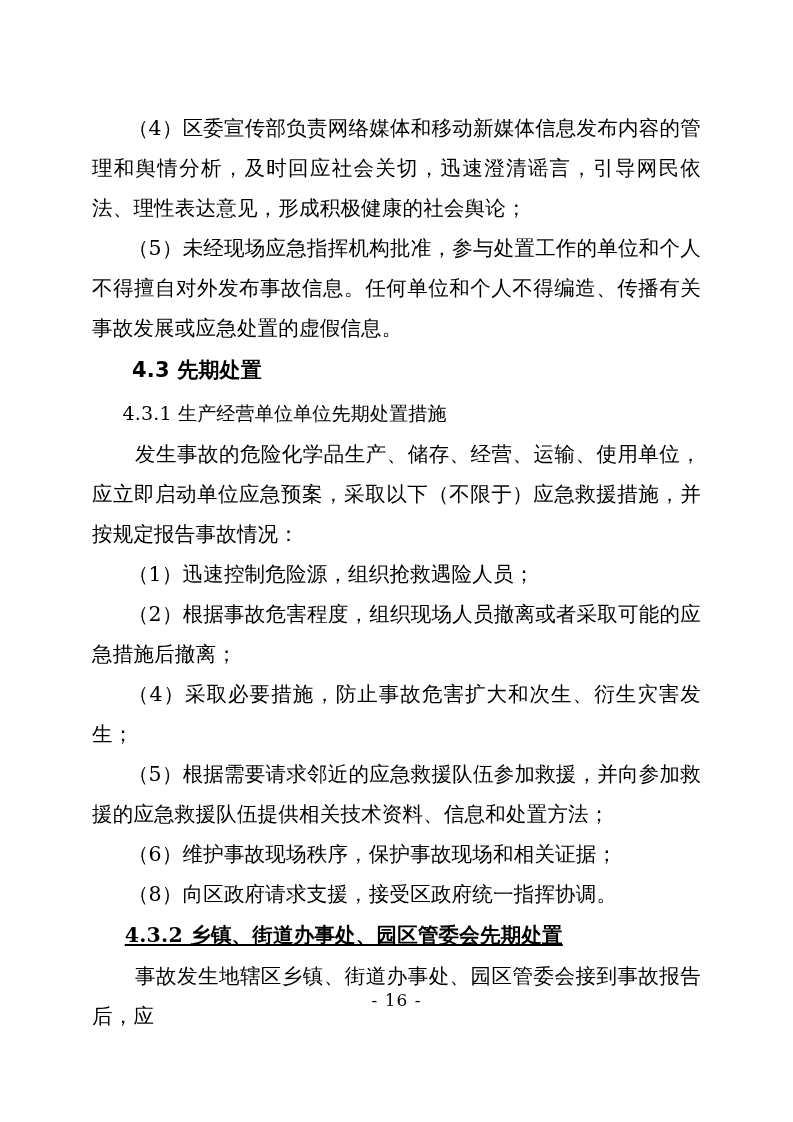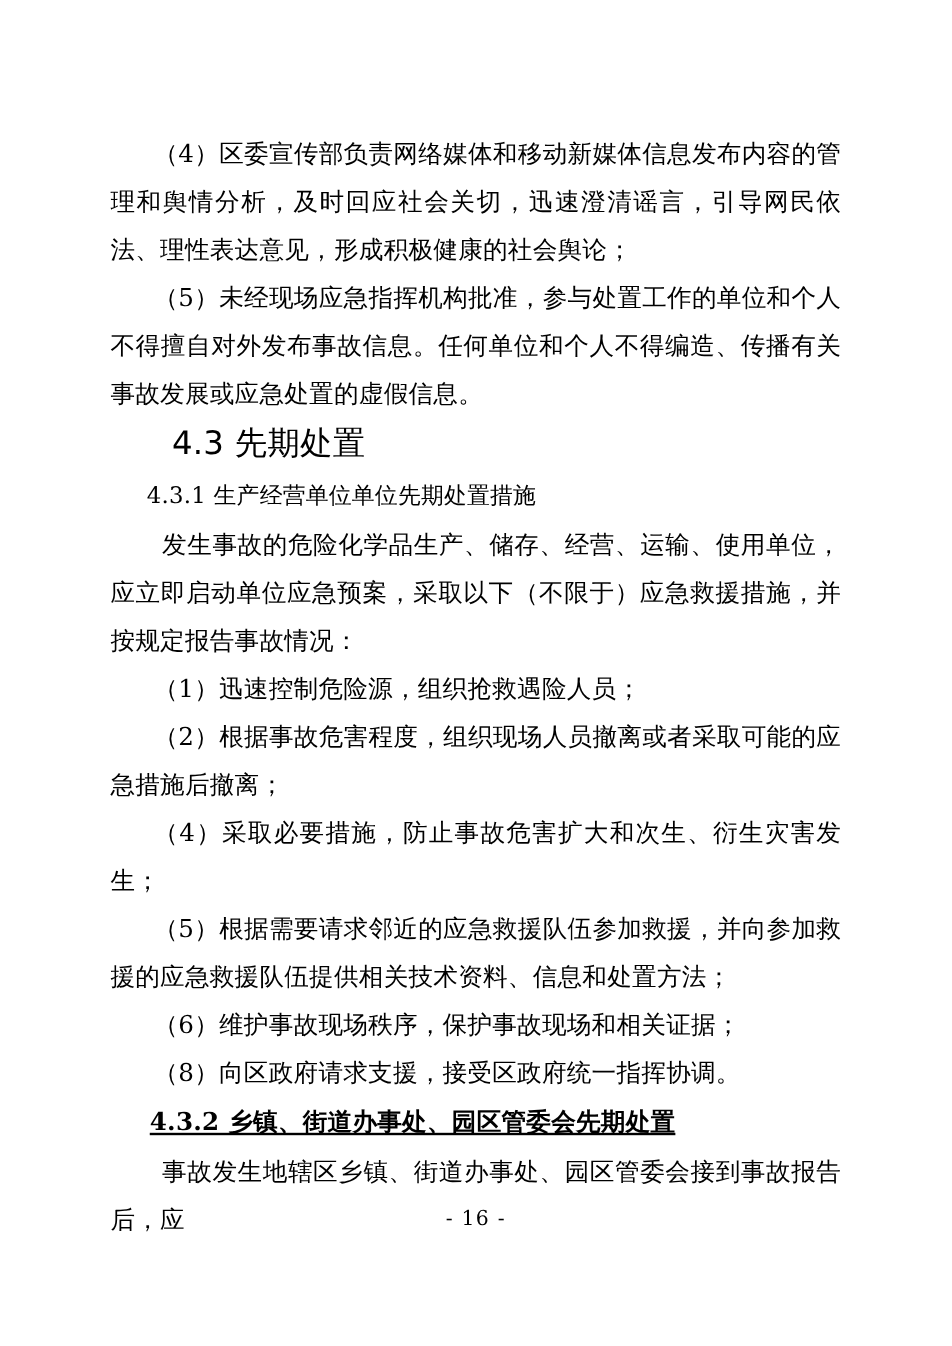--- a/index.html
+++ b/index.html
@@ -34,23 +34,23 @@
     letter-spacing: 0.2px;
   }
   .indent {
     text-indent: 2.1em;
   }
   .indent-paren {
     text-indent: 1.75em;
   }
   .heading-bold {
     margin: 0;
-    font-size: 27px;
+    font-size: 21px;
     line-height: 44px;
-    font-weight: normal;
+    font-weight: bold;
     text-indent: 1.9em;
     font-family: "DejaVu Sans", "Liberation Sans", sans-serif;
   }
   .heading-sub {
     margin: 0;
     font-size: 19px;
     line-height: 42px;
     text-indent: 1.6em;
   }
   .heading-sub-b {
@@ -58,21 +58,21 @@
     font-size: 20.5px;
     line-height: 42px;
     text-indent: 1.6em;
     font-weight: bold;
     text-decoration: underline;
   }
   .footer {
     position: absolute;
     left: 0;
     right: 0;
-    bottom: 96px;
+    bottom: 112px;
     text-align: center;
     font-size: 17px;
     font-family: "DejaVu Serif", "Liberation Serif", serif;
     letter-spacing: 1px;
   }
 </style>
 </head>
 <body>
 
 <div class="page">

